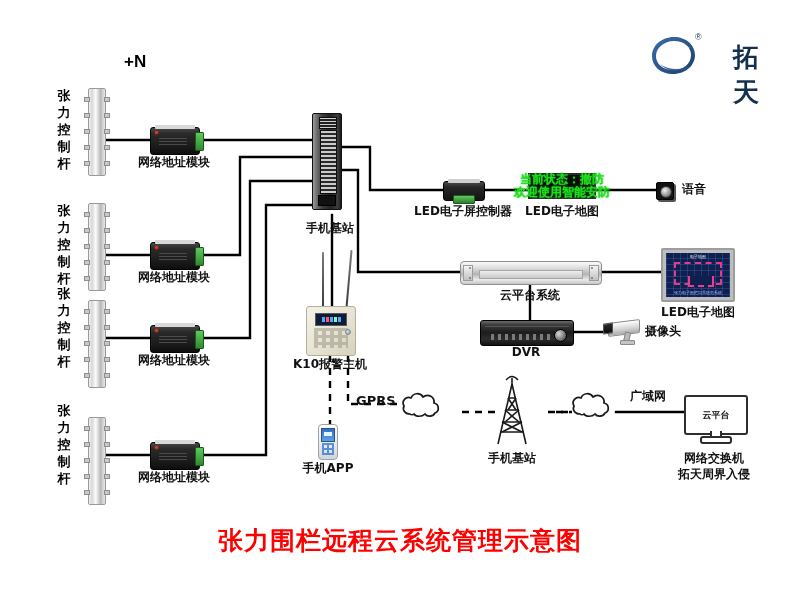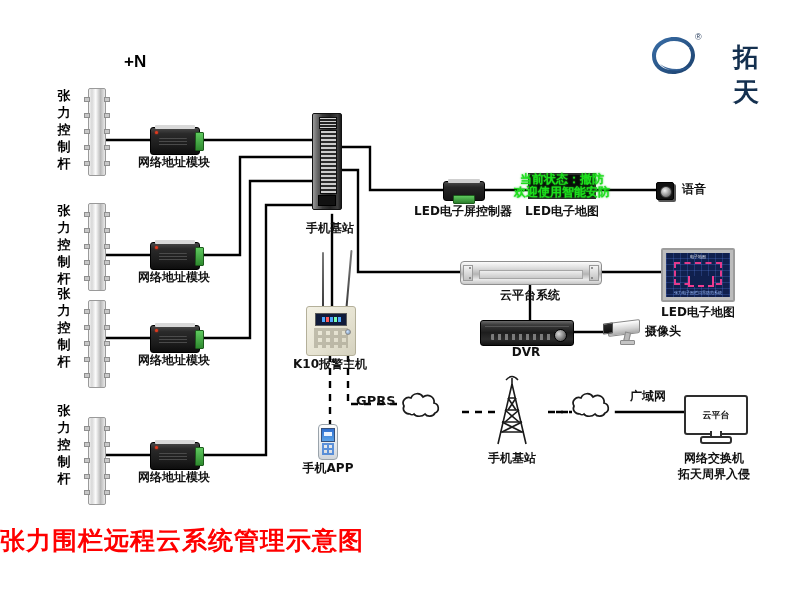--- a/index.html
+++ b/index.html
@@ -272,21 +272,21 @@
   .logo .name{
     position:absolute;left:58px;top:6px;font-size:26px;font-weight:700;
     color:#14304f;letter-spacing:2px;
     font-family:"DejaVu Sans","Liberation Sans",sans-serif;
     margin-left:27px;
   }
   .logo .reg{position:absolute;left:47px;top:-2px;font-size:9px;color:#2a3f5f;}
 
   
   #title{
-    position:absolute;left:0;right:0;top:524px;text-align:left;
+    position:absolute;left:0;right:0;top:524px;text-align:center;
     color:#ff0000;font-size:25px;font-weight:700;letter-spacing:1px;
     font-family:"DejaVu Sans","Liberation Sans",sans-serif;
   }
   #plusN{position:absolute;left:124px;top:52px;font-size:17px;font-weight:700;color:#000;}
 
   svg.wires{position:absolute;left:0;top:0;width:800px;height:600px;pointer-events:none;}
 </style>
 </head>
 <body>
 

